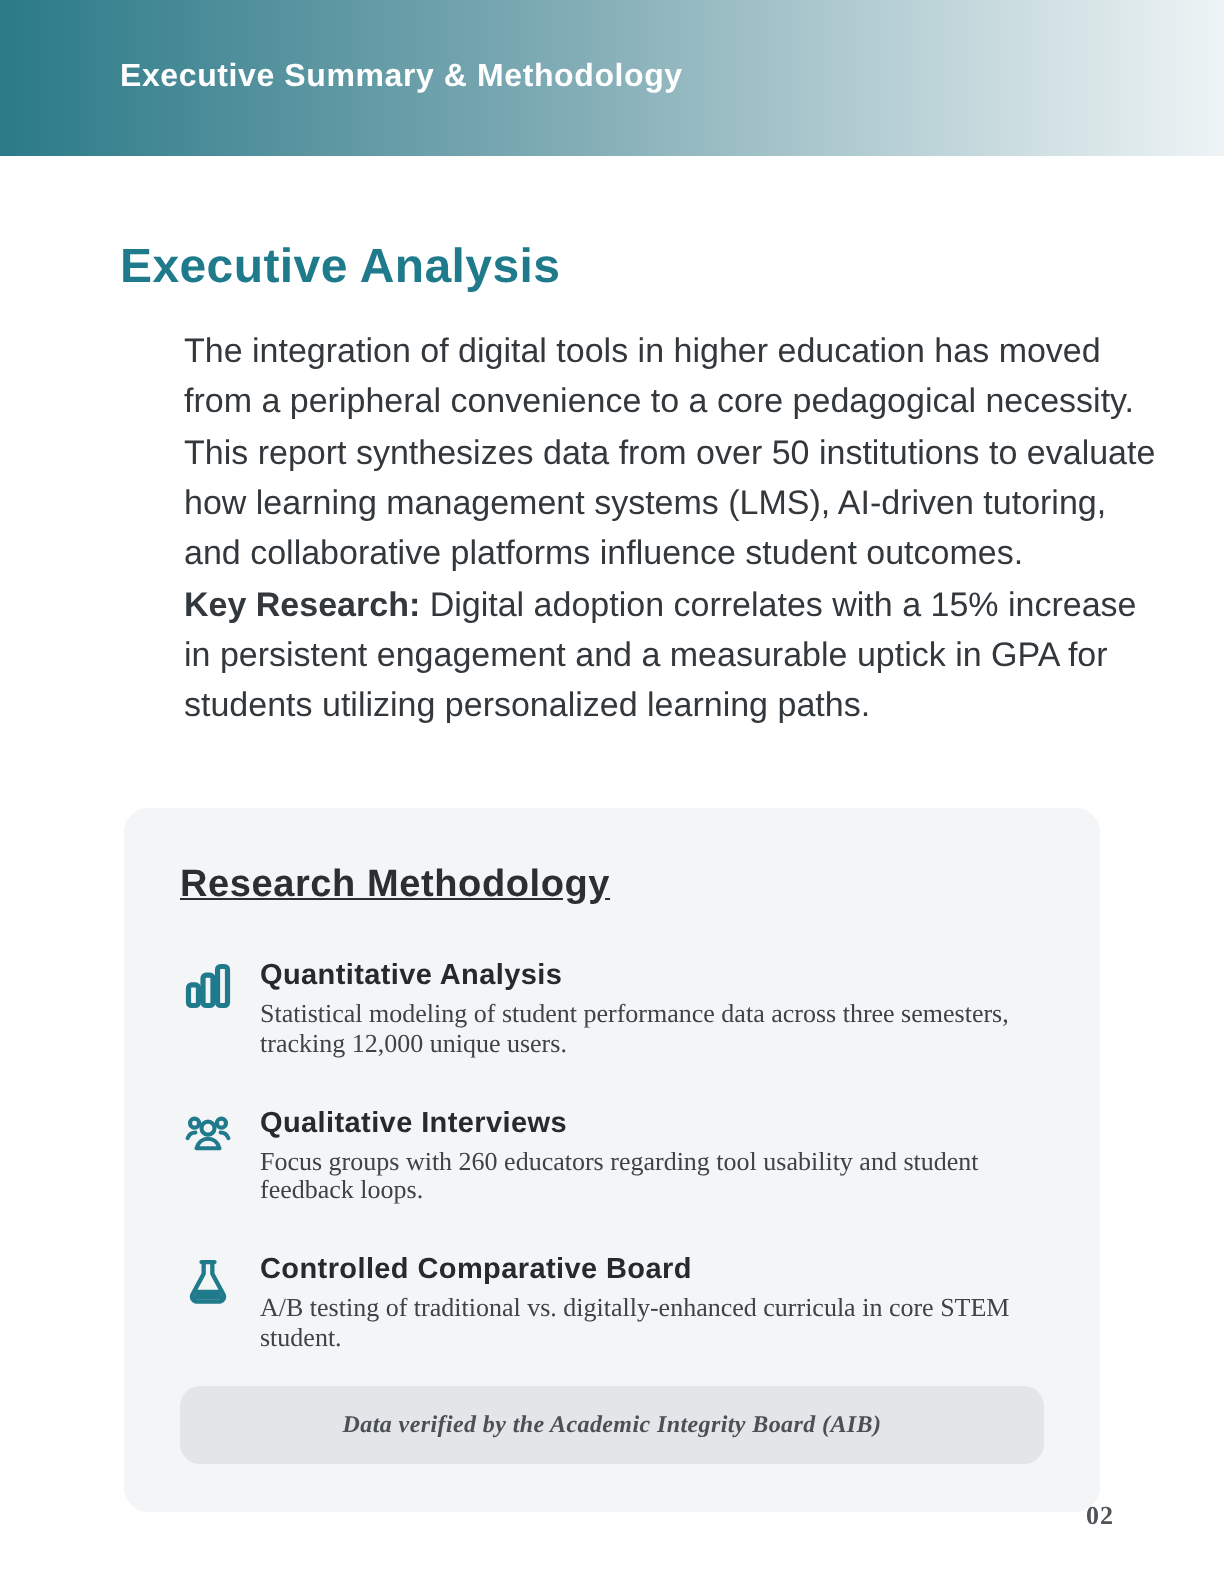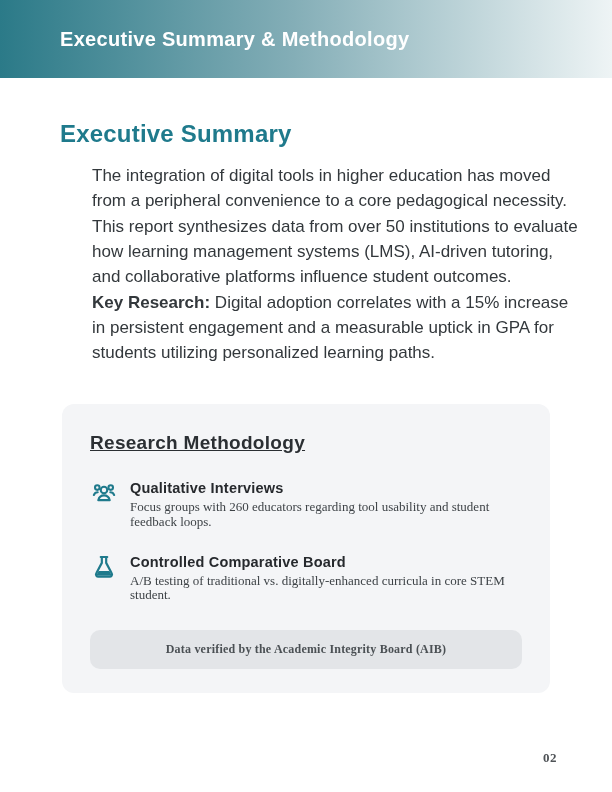--- a/index.html
+++ b/index.html
@@ -17,21 +17,21 @@
     display: flex;
     align-items: center;
     padding-left: 60px;
     background: linear-gradient(to right,
       var(--header-grad-start, #2b7a88) 0%,
       var(--header-grad-mid, #84aeb7) 48%,
       var(--header-grad-end, #eef4f5) 100%);
   }
   .top-banner h2 {
     color: #ffffff;
-    font-size: 20px;
+    font-size: 16px;
     font-weight: 700;
     letter-spacing: 0.3px;
   }
 
   .content {
     padding: 0 60px;
   }
 
   .summary-title {
     margin-top: 42px;
@@ -96,30 +96,31 @@
   }
   .method-item p {
     font-family: "Liberation Serif", serif;
     font-size: 13px;
     line-height: 1.15;
     color: #3e4347;
     max-width: 395px;
   }
 
   .verify-bar {
-    margin-top: 27px;
+    margin-top: 16px;
     background: var(--verify-bar-bg, #e3e5e8);
     border-radius: 10px;
     padding: 12px 10px;
     text-align: center;
     font-family: "Liberation Serif", serif;
     font-size: 12px;
     font-weight: 700;
     letter-spacing: 0.2px;
     color: #4b5054;
+    font-style: italic;
   }
 
   .page-number {
     position: absolute;
     right: 55px;
     bottom: 26px;
     font-family: "Liberation Serif", serif;
     font-size: 13px;
     font-weight: 700;
     color: #4f5357;
@@ -128,32 +129,45 @@
 </style>
 </head>
 <body>
 
 <header class="top-banner">
   <h2>Executive Summary &amp; Methodology</h2>
 </header>
 
 <main class="content">
 
-  <h1 class="summary-title">Executive Summary</h1>
+  <h1 class="summary-title">Executive Analysis</h1>
 
   <div class="summary-body">
     <span>The integration of digital tools in higher education has moved from a peripheral convenience to a core pedagogical necessity. This report synthesizes data from over 50 institutions to evaluate how learning management systems (LMS), AI-driven tutoring, and collaborative platforms influence student outcomes.</span><br>
     <span class="kf-label">Key Research:</span><span> Digital adoption correlates with a 15% increase in persistent engagement and a measurable uptick in GPA for students utilizing personalized learning paths.</span>
   </div>
 
   <section class="method-card">
     <h3>Research Methodology</h3>
 
     <div class="method-list">
 
+      <div class="method-item">
+        <span class="icon">
+          <svg viewBox="0 0 24 24" fill="none" stroke="currentColor" stroke-width="2.4" stroke-linejoin="round">
+            <rect x="3" y="11.5" width="4.6" height="9.5" rx="1.4"></rect>
+            <rect x="9.7" y="7" width="4.6" height="14" rx="1.4"></rect>
+            <rect x="16.4" y="3" width="4.6" height="18" rx="1.4"></rect>
+          </svg>
+        </span>
+        <div>
+          <h4>Quantitative Analysis</h4>
+          <p>Statistical modeling of student performance data across three semesters, tracking 12,000 unique users.</p>
+        </div>
+      </div>
 
       <div class="method-item">
         <span class="icon">
           <svg viewBox="0 0 24 24" fill="none" stroke="currentColor" stroke-width="1.9" stroke-linecap="round" stroke-linejoin="round">
             <circle cx="5.8" cy="7" r="2.1"></circle>
             <circle cx="18.2" cy="7" r="2.1"></circle>
             <circle cx="12" cy="9.3" r="3"></circle>
             <path d="M6.7 18.6c.7-2.6 2.8-4.4 5.3-4.4s4.6 1.8 5.3 4.4z"></path>
             <path d="M2.6 13.9c.6-1.6 2-2.6 3.6-2.6"></path>
             <path d="M21.4 13.9c-.6-1.6-2-2.6-3.6-2.6"></path>

